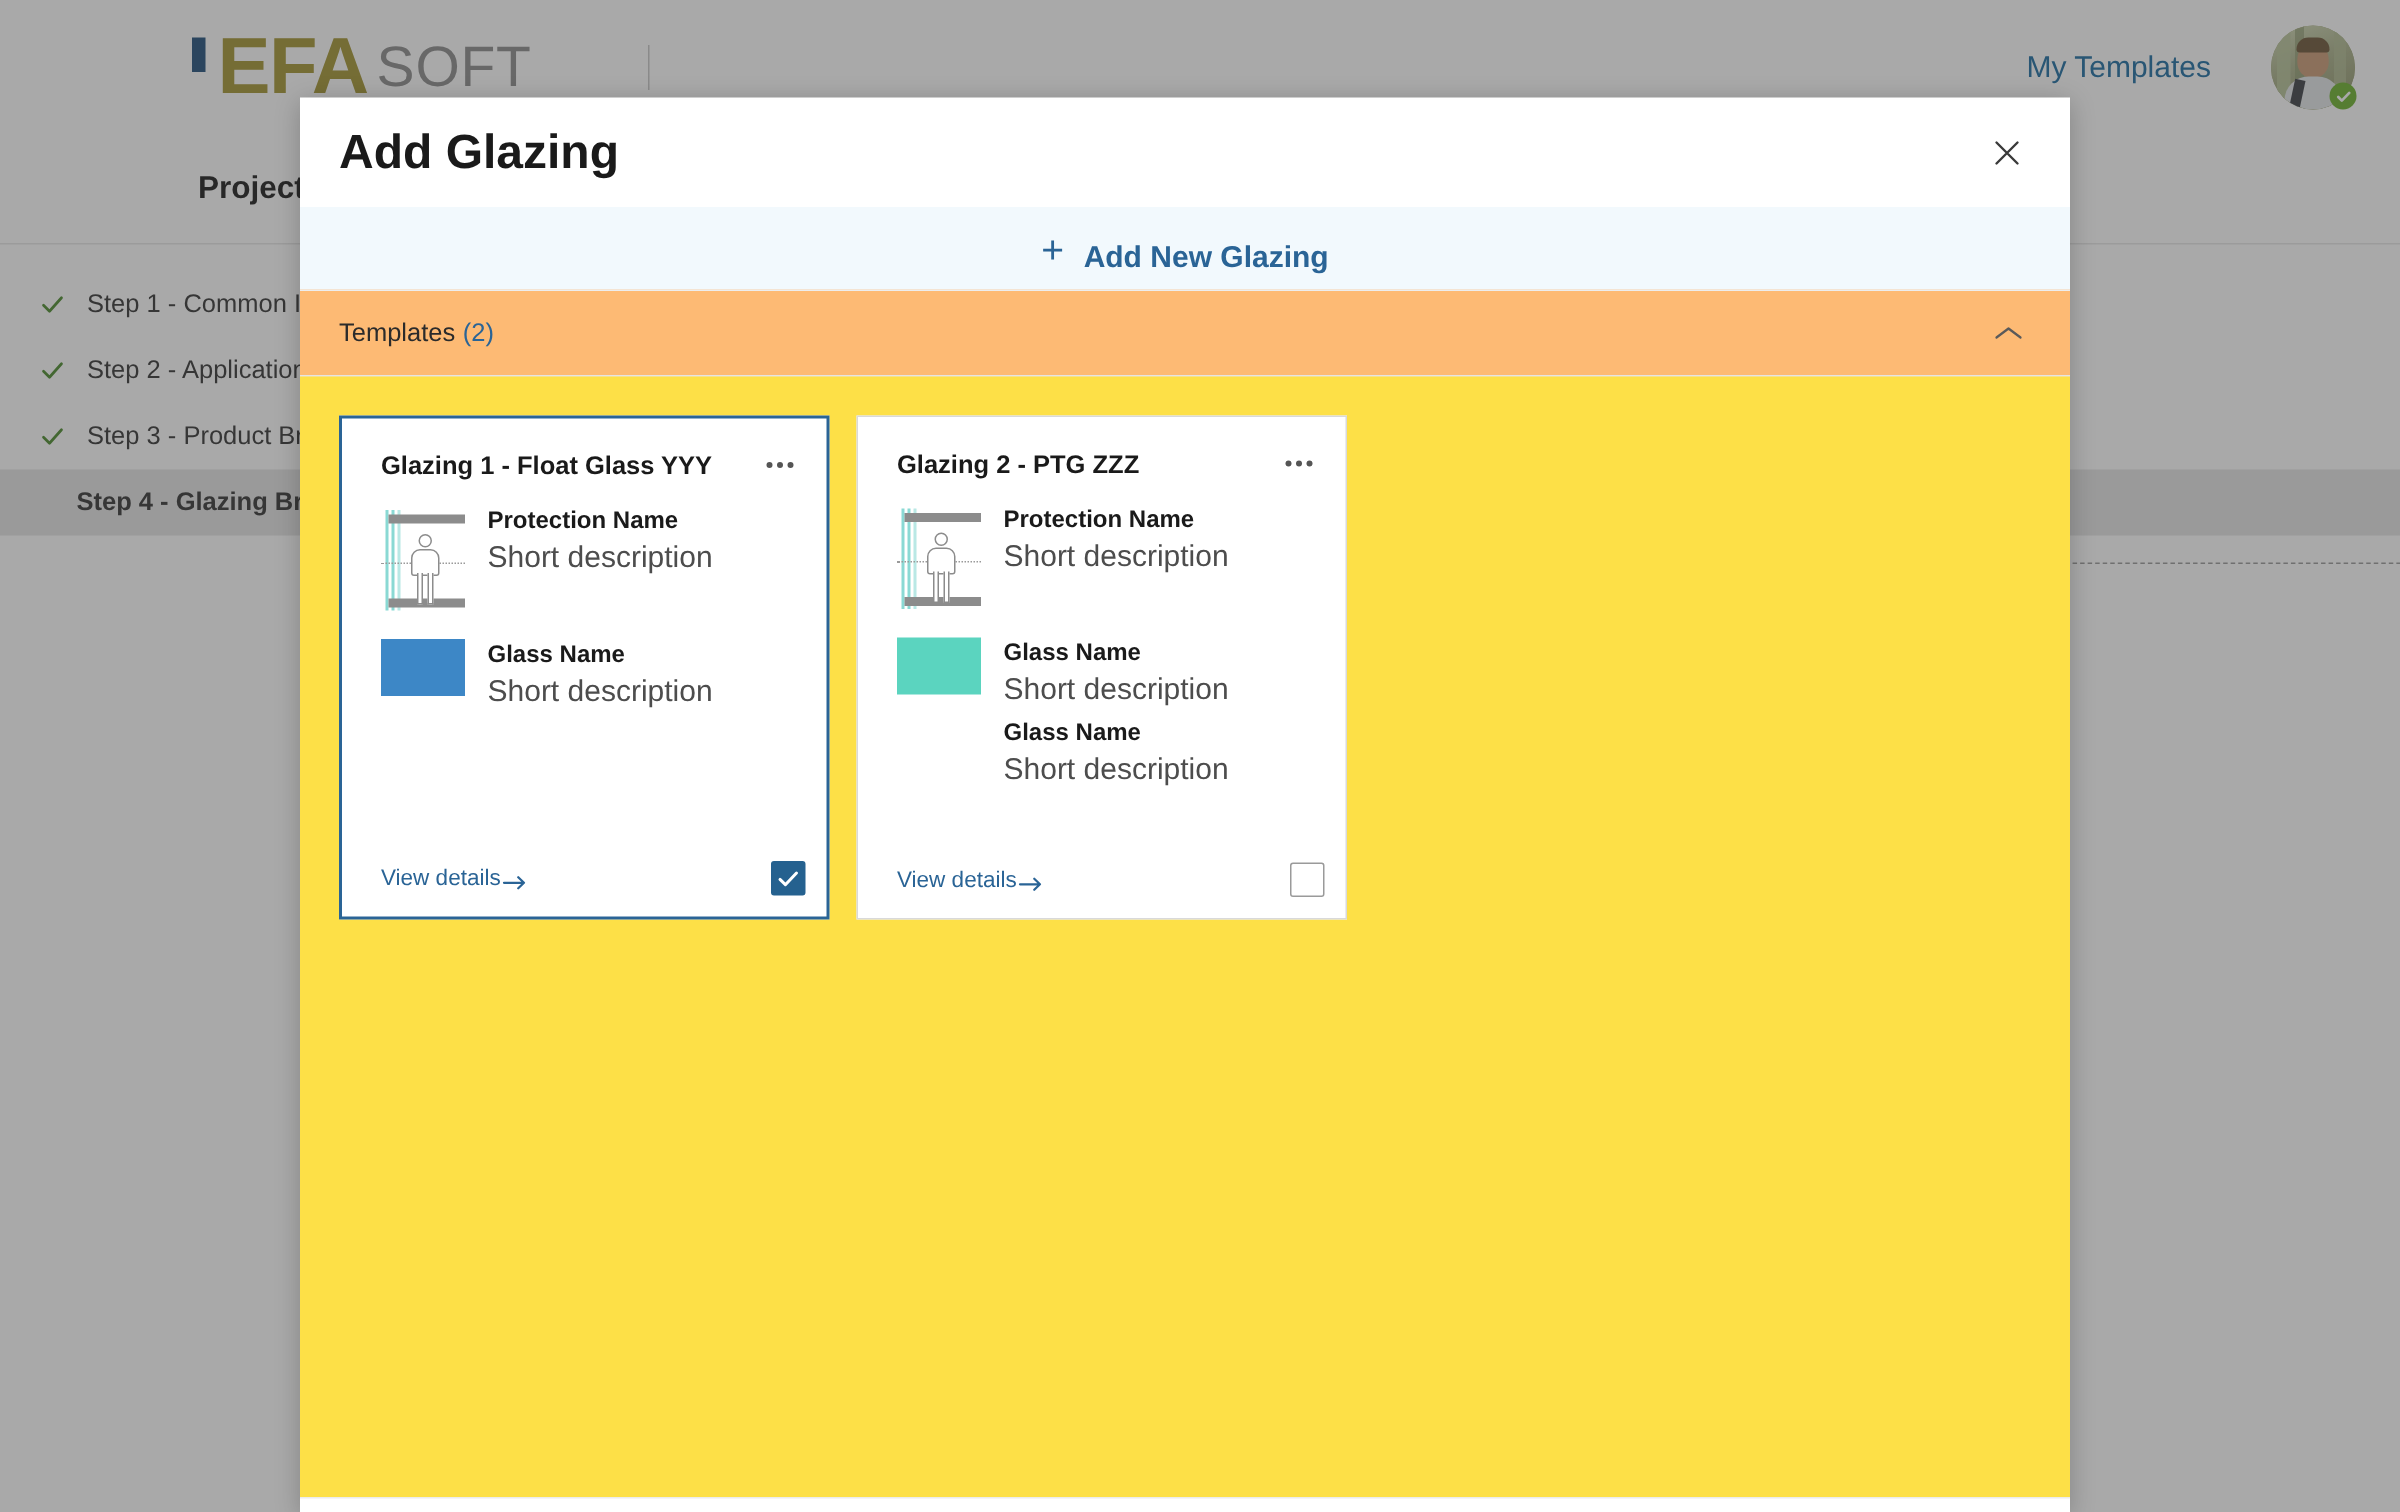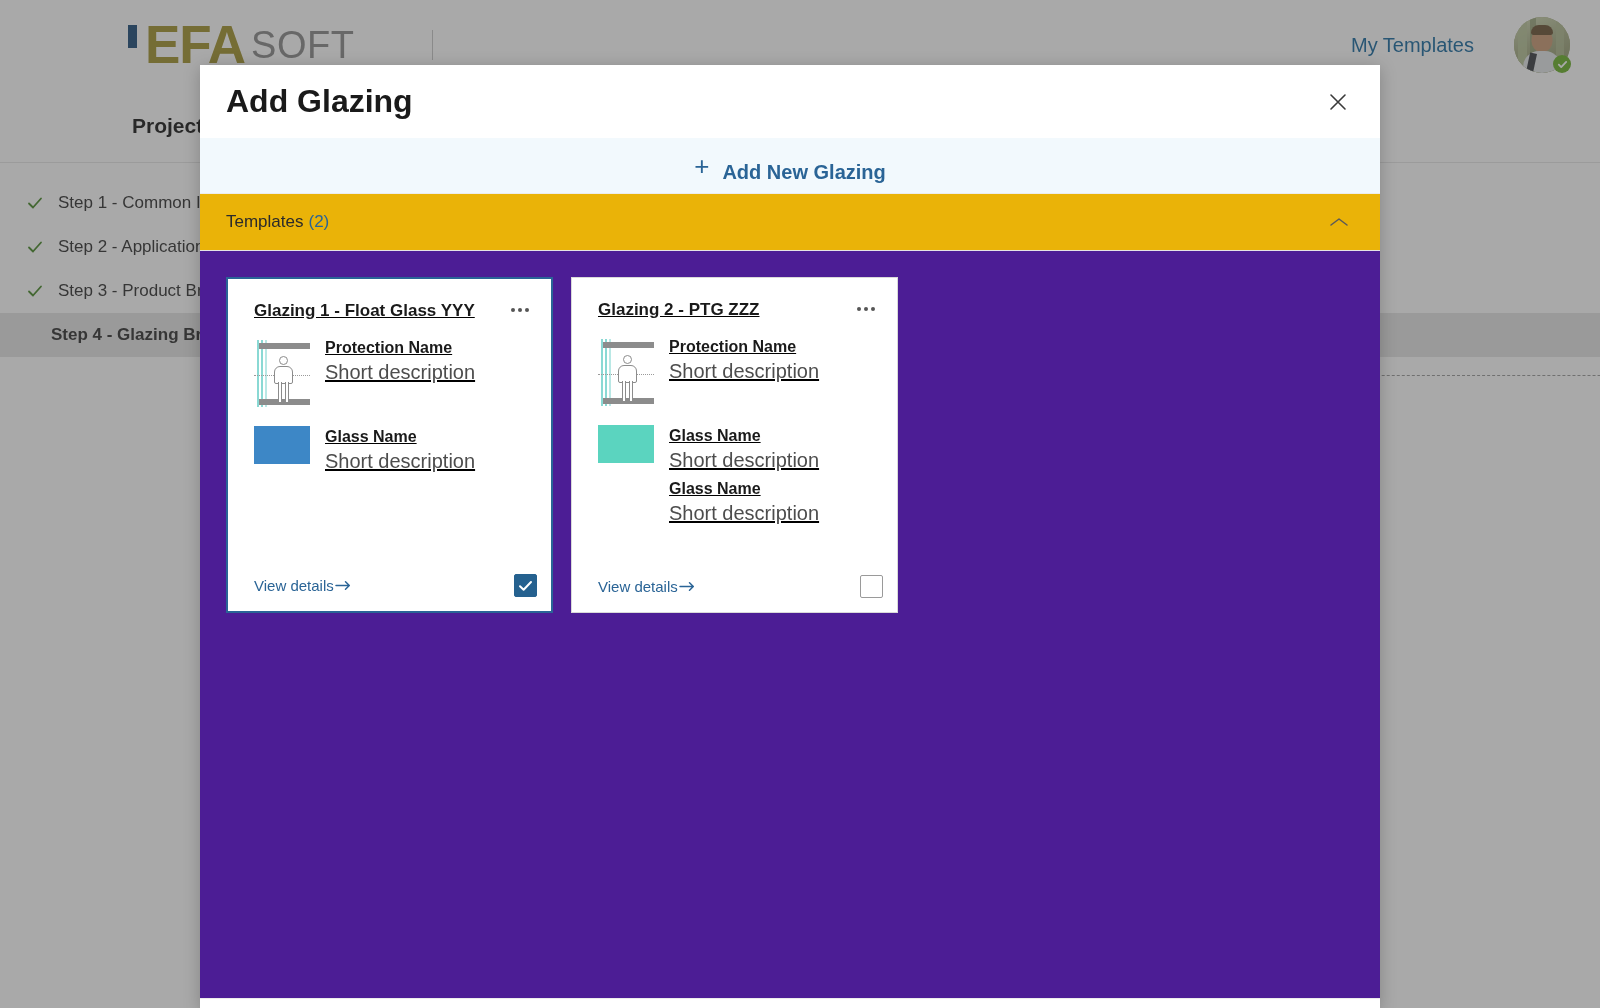--- a/index.html
+++ b/index.html
@@ -199,41 +199,40 @@
     background: #f2f9fd;
     display: flex; align-items: center; justify-content: center;
     cursor: pointer;
   }
   .add-new-inner { display: flex; align-items: center; gap: 13px; }
   .add-plus { font-size: 26px; color: #2a6496; line-height: 1; font-weight: 400; }
   .add-new-label { font-size: 20px; font-weight: bold; color: #2a6496; margin-top: 13px; }
 
   .templates-bar {
     flex: 0 0 58px;
-    background: #eab308;
+    background: #fdba74;
     border-top: 1px solid #ededed;
     border-bottom: 1px solid #e4e4e4;
     display: flex; align-items: center;
     padding: 0 28px 0 26px;
     cursor: pointer;
   }
   .templates-label { font-size: 17px; color: #2b2b2b; }
   .templates-count { font-size: 17px; color: #2a6496; margin-left: 5px; }
   .templates-chevron { margin-left: auto; width: 26px; height: 26px; display:flex; align-items:center; justify-content:center; cursor:pointer; }
   .templates-chevron svg { width: 20px; height: 12px; }
 
   .cards-area {
     flex: 1 1 auto;
     padding: 26px 26px 0 26px;
     display: flex;
     gap: 18px;
     align-items: flex-start;
-    background: #4c1d95;
+    background: #fde047;
     overflow: hidden;
-    text-decoration: underline;
   }
   .card {
     width: 327px;
     height: 336px;
     background: #ffffff;
     border: 1px solid #d9d9d9;
     position: relative;
     display: flex;
     flex-direction: column;
     padding: 22px 22px 0 26px;
@@ -272,21 +271,21 @@
   .prot-thumb .fig-legR { position:absolute; left:31px; top:45px; width:4px; height:21px; border:1.5px solid #8c8c8c; border-top:none; background:#fff; }
 
   .swatch { width: 56px; height: 38px; flex: 0 0 56px; }
 
   .card-footer {
     position: absolute;
     left: 26px; right: 14px; bottom: 14px;
     display: flex; align-items: center;
   }
   .view-details {
-    display: flex; align-items: center; gap: 1px;
+    display: flex; align-items: flex-end; gap: 1px;
     font-size: 15px; color: #2a6496;
     cursor: pointer;
   }
   .view-details svg { width: 17px; height: 11px; }
   .card-check { margin-left: auto; }
   .checkbox {
     width: 23px; height: 23px;
     border: 1px solid #9a9a9a;
     background: #ffffff;
     border-radius: 2px;

